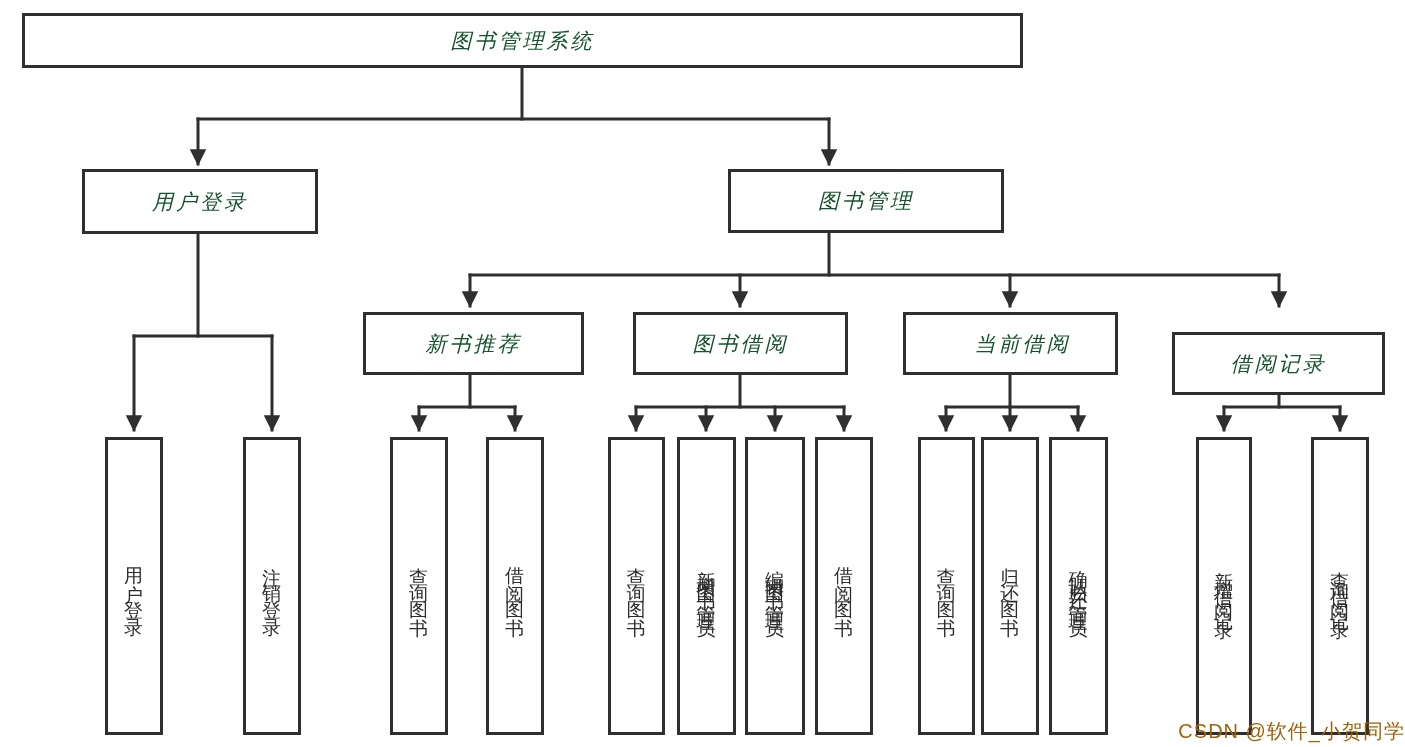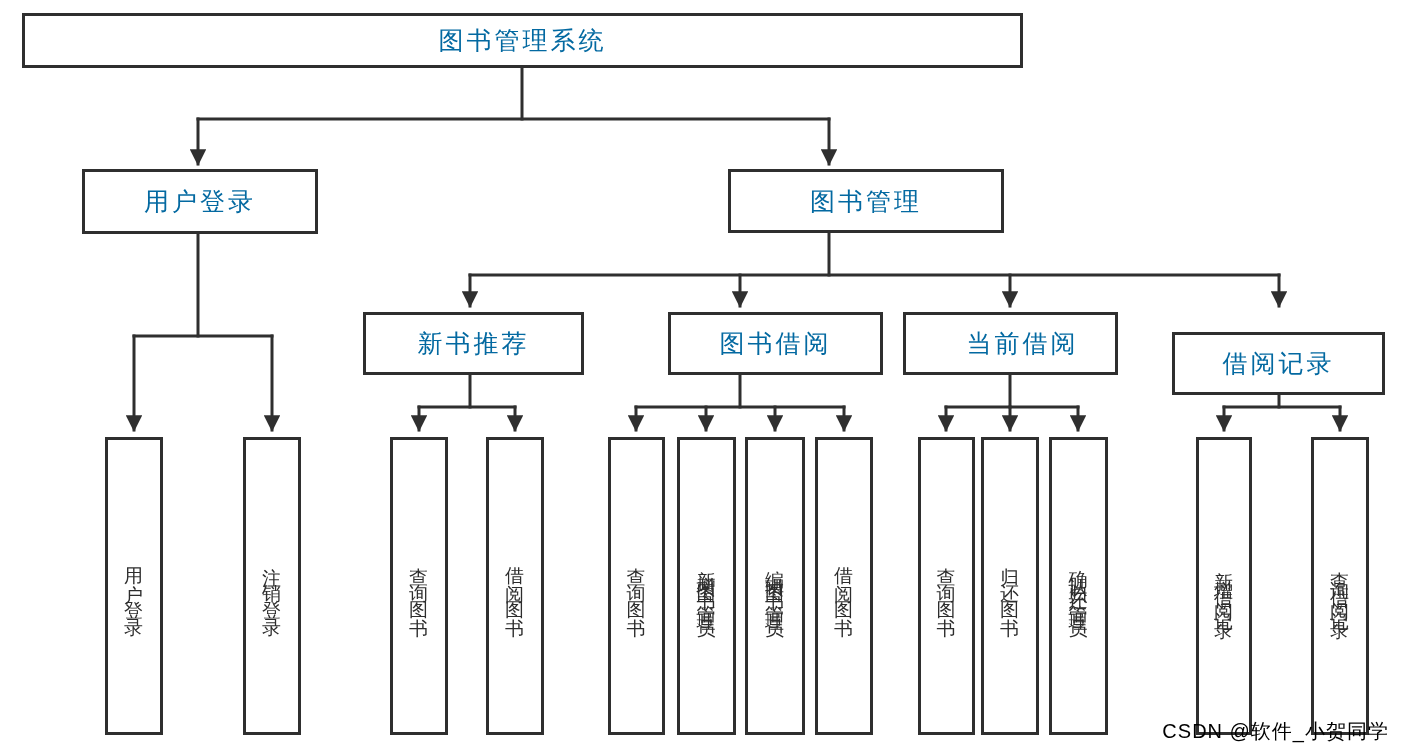--- a/index.html
+++ b/index.html
@@ -20,40 +20,41 @@
     position: absolute;
     box-sizing: border-box;
     background: #ffffff;
     border: 3px solid #2f2f2f;
     display: flex;
     align-items: center;
     justify-content: center;
     z-index: 1;
   }
   .hlabel {
-    color: #0369a1;
-    font-size: 25px;
+    color: #14532d;
+    font-size: 21px;
     letter-spacing: 3px;
     white-space: nowrap;
+    font-style: italic;
   }
   .vbox { z-index: 1; }
   .vtext {
     writing-mode: vertical-rl;
     text-orientation: mixed;
     color: #2d2d2d;
     font-size: 19px;
     line-height: 1;
     white-space: nowrap;
   }
   .watermark {
     position: absolute;
-    right: 16px;
+    right: 0;
     bottom: 2px;
     z-index: 3;
-    color: #000000;
+    color: #a16207;
     font-size: 20px;
     letter-spacing: 1px;
     white-space: nowrap;
   }
 </style>
 </head>
 <body>
 
 <div class="canvas">
 
@@ -112,21 +113,21 @@
   <div class="box" style="left:82px; top:169px; width:236px; height:65px;">
     <span class="hlabel">用户登录</span>
   </div>
   <div class="box" style="left:728px; top:169px; width:276px; height:64px;">
     <span class="hlabel">图书管理</span>
   </div>
 
   <div class="box" style="left:363px; top:312px; width:221px; height:63px;">
     <span class="hlabel">新书推荐</span>
   </div>
-  <div class="box" style="left:668px; top:312px; width:215px; height:63px;align-items:center;">
+  <div class="box" style="left:633px; top:312px; width:215px; height:63px;align-items:center;">
     <span class="hlabel">图书借阅</span>
   </div>
   <div class="box" style="left:903px; top:312px; width:215px; height:63px;padding-left:24px;">
     <span class="hlabel">当前借阅</span>
   </div>
   <div class="box" style="left:1172px; top:312px; width:213px; height:63px;margin-top:20px;">
     <span class="hlabel">借阅记录</span>
   </div>
 
   <div class="box vbox" style="left:105px; top:437px; width:58px; height:298px;">

